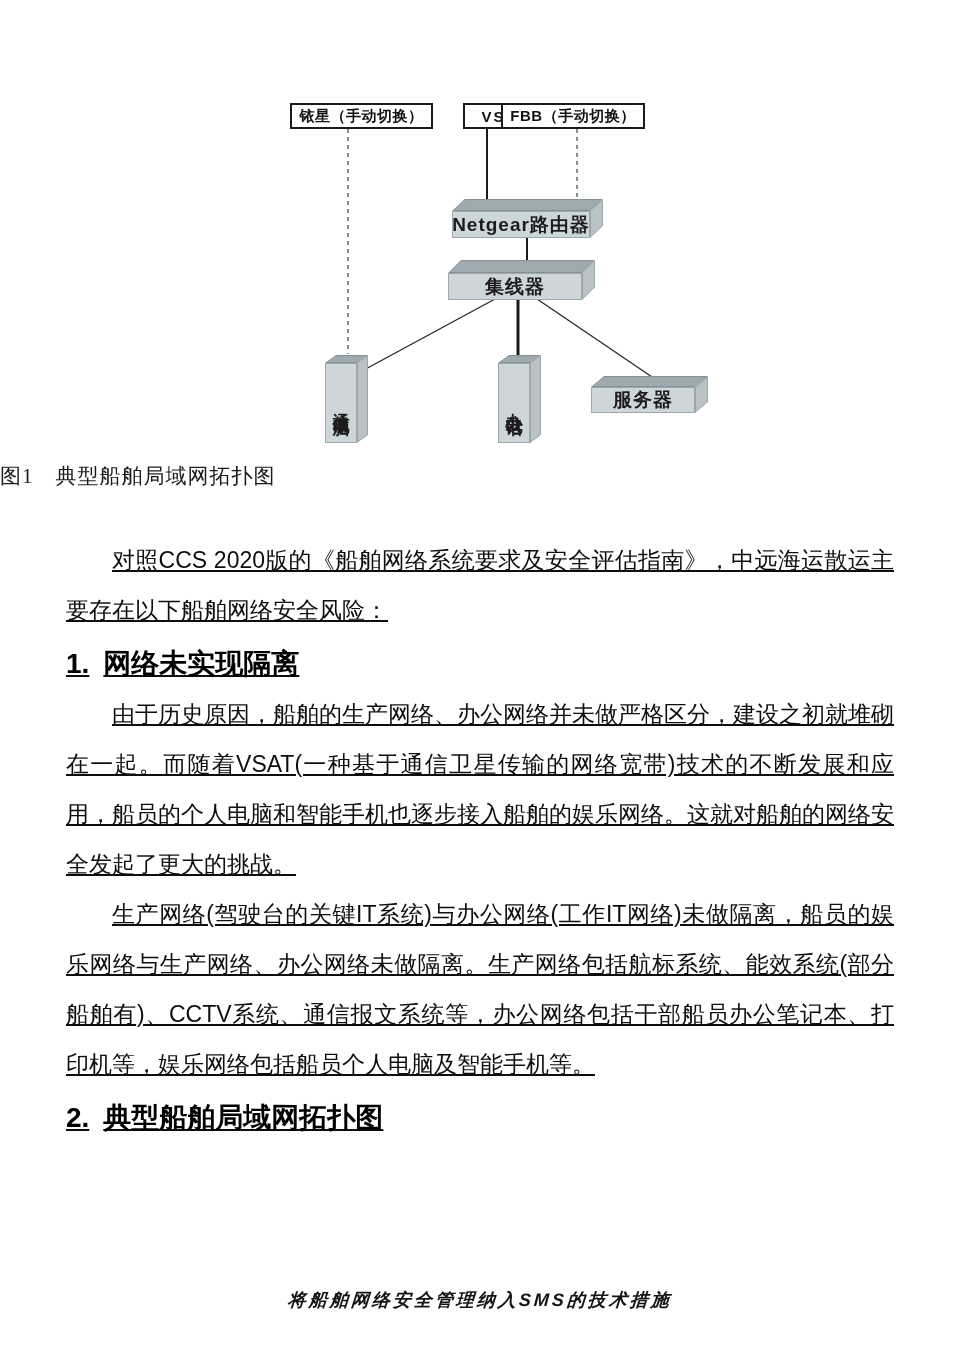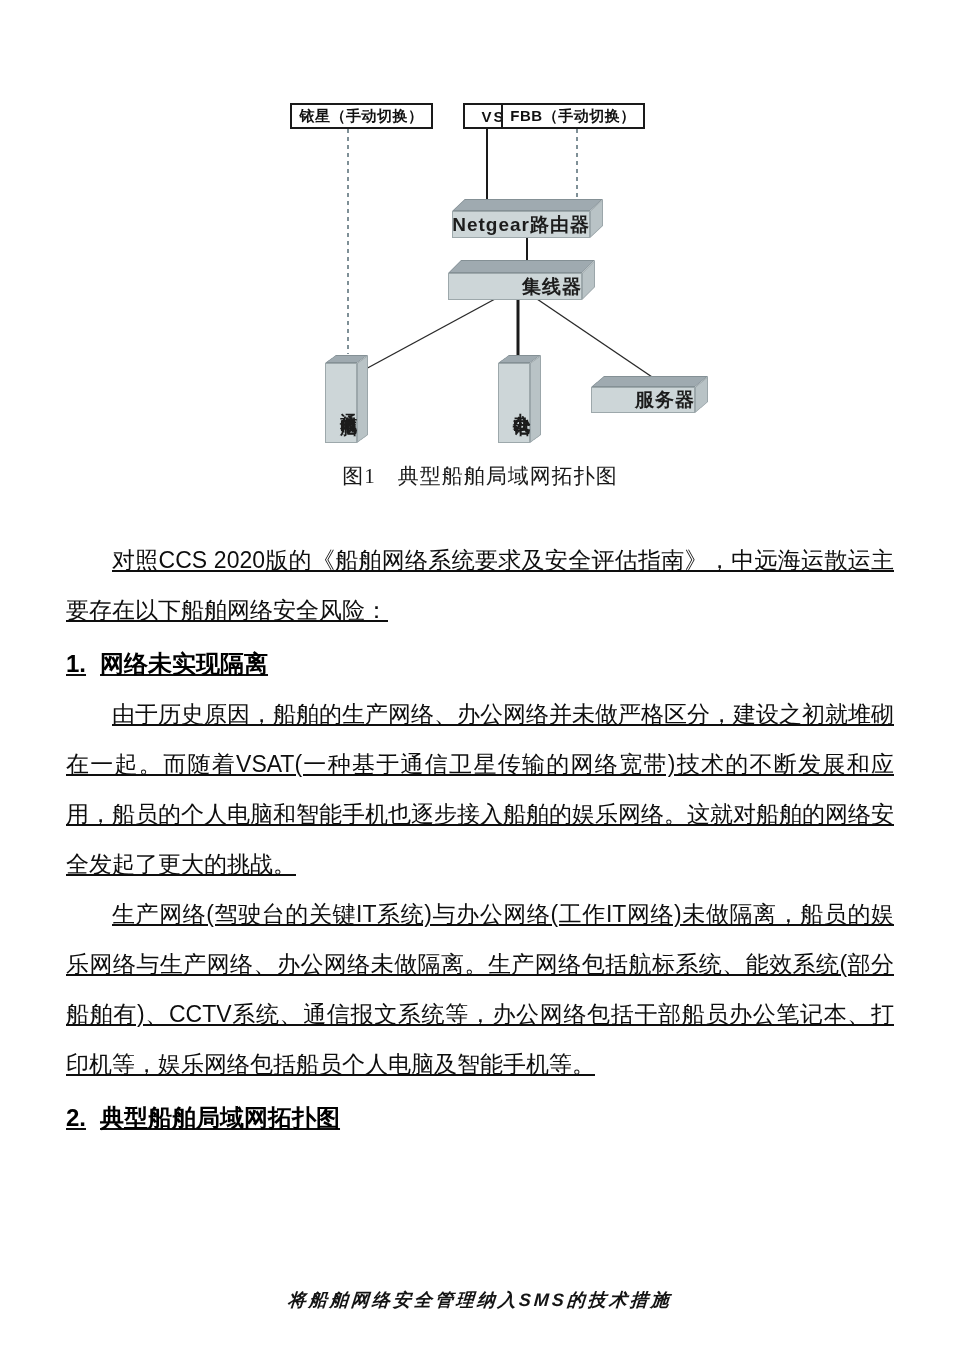--- a/index.html
+++ b/index.html
@@ -27,21 +27,21 @@
     font-size:15px; font-weight:600; letter-spacing:0.5px;
     white-space:nowrap;
   }
 
   .box3d { position:absolute; }
   .box3d .front {
     position:absolute; left:0; top:var(--dy);
     width:var(--w); height:var(--h);
     background:#cdd6d8;
     box-shadow:inset 0 0 0 1px rgba(100,112,118,0.45);
-    display:flex; align-items:center; justify-content:flex-end;
+    display:flex; align-items:center; justify-content:center;
   }
   .box3d .topf {
     position:absolute; left:0; top:0;
     width:var(--w); height:var(--dy);
     background:#9faab0;
     box-shadow:inset 0 0 0 1px rgba(100,112,118,0.45);
     transform-origin:0 100%;
     transform:skewX(calc(-1 * var(--skx)));
   }
   .box3d .sidef {
@@ -55,37 +55,37 @@
   .box3d .lbl {
     font-size:19px; font-weight:600; color:#1c1c1c; letter-spacing:1px; white-space:nowrap;
   }
   .box3d .lbl.vert {
     writing-mode:vertical-rl; text-orientation:upright;
     font-size:17px; letter-spacing:2px; line-height:1;
   }
 
   .fig-caption {
     position:absolute; left:0; top:462px; width:960px;
-    text-align:center;
+    text-align:left;
     font-family:"Liberation Serif","DejaVu Serif",serif;
     font-size:21px; color:#1a1a1a; letter-spacing:1px;
   }
 
   
   .bodytext {
     position:absolute; left:66px; top:535px; width:828px;
     font-size:23px; line-height:50px;
     text-align:justify; text-justify:inter-ideograph;
     color:#0e0e0e;
     text-decoration:underline;
   }
   .bodytext p { margin:0; text-indent:46px; }
   .bodytext h3 {
     margin:4px 0 0 0;
-    font-size:24px; line-height:50px; font-weight:bold; color:#000000;
+    font-size:28px; line-height:50px; font-weight:bold; color:#000000;
   }
   .bodytext h3 .num { margin-right:14px; }
 
   
   .page-footer {
     position:absolute; left:0; top:1288px; width:960px;
     text-align:center;
     font-size:18px; font-weight:bold; font-style:italic;
     letter-spacing:3px; color:#141414;
     transform:skewX(-4deg);

